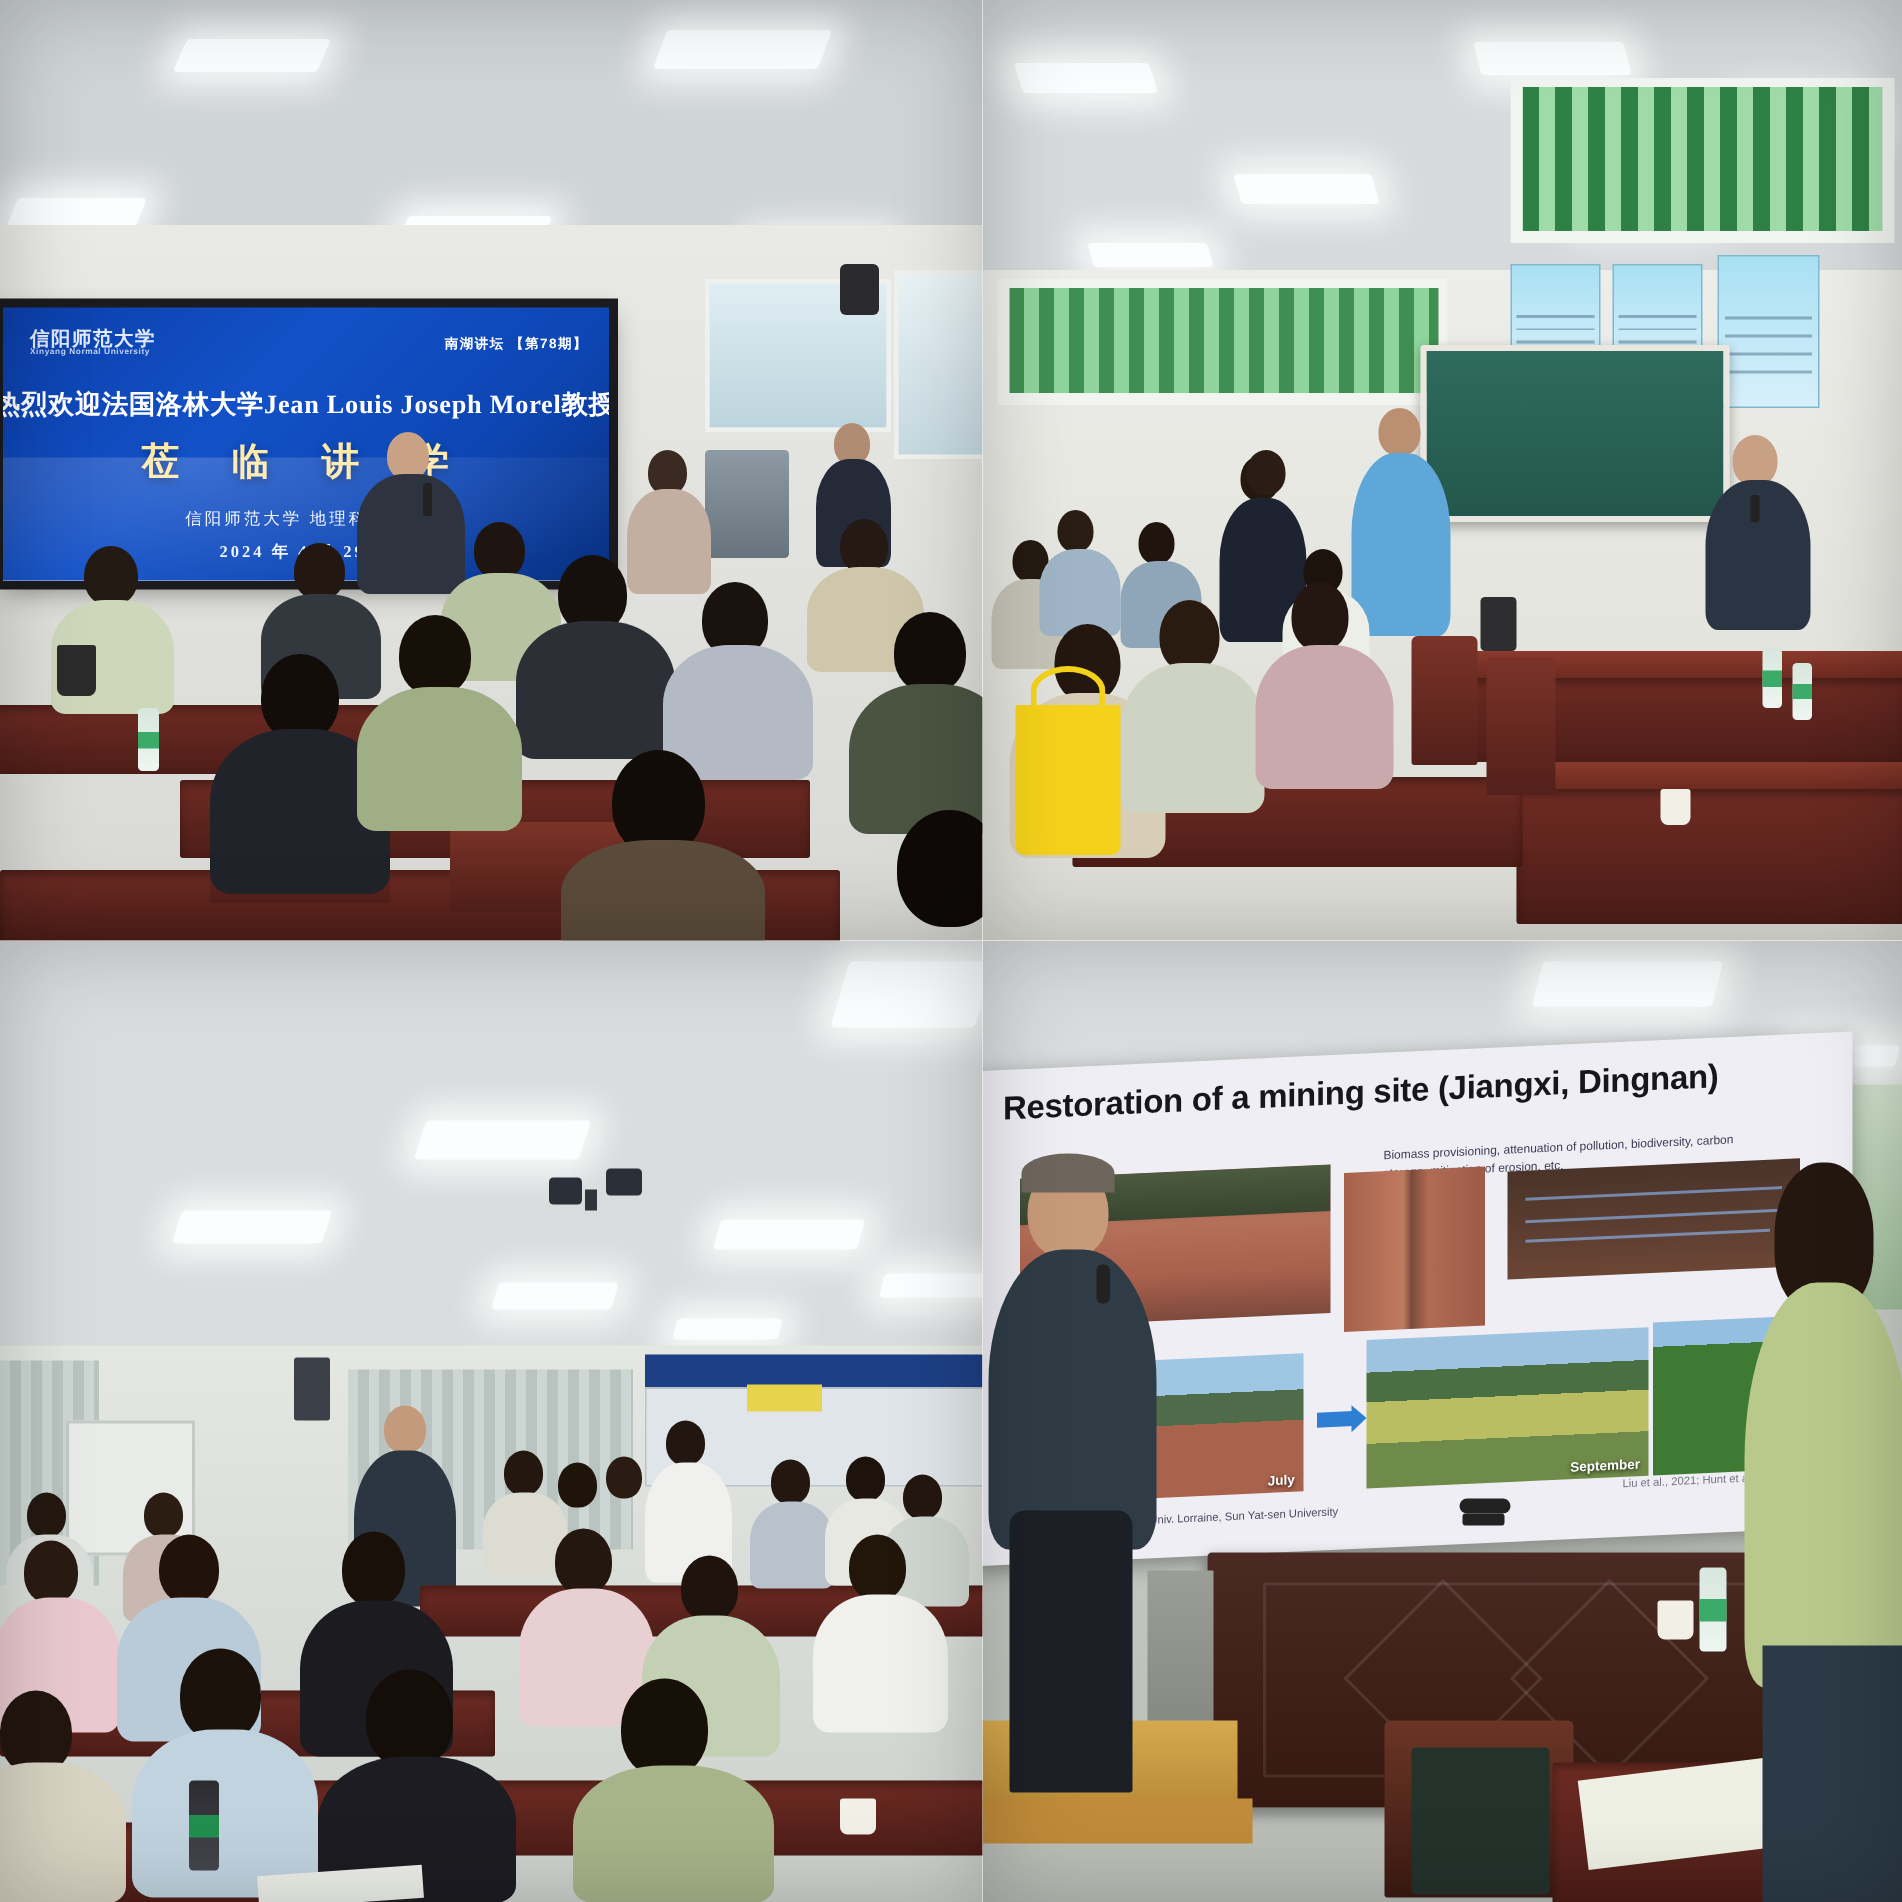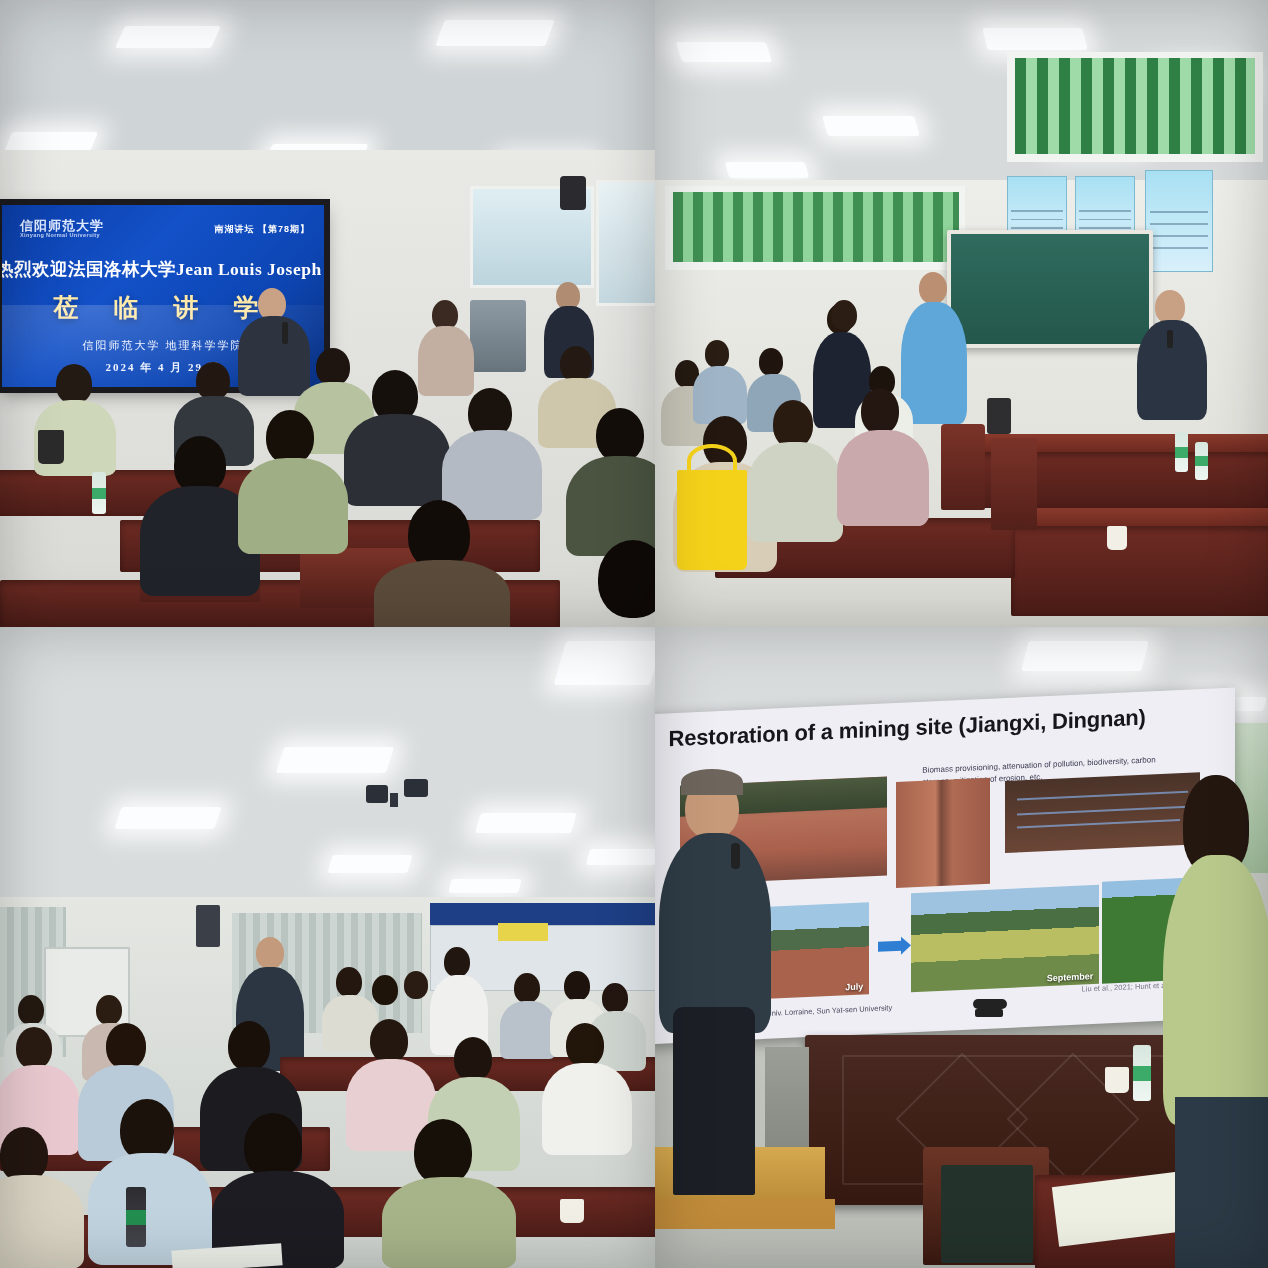--- a/index.html
+++ b/index.html
@@ -110,21 +110,21 @@
         <div class="lamp" style="left:150px;top:196px;width:100px;height:18px;transform:skewX(-20deg);"></div>
         <div class="lamp" style="left:340px;top:200px;width:96px;height:16px;transform:skewX(-20deg);"></div>
       </div>
 
       <div class="wall p1-wall"></div>
 
       <div style="position:absolute;left:470px;top:186px;width:118px;height:96px;background:linear-gradient(#dfeef3,#bcd4dd);border:3px solid #eef1ee;"></div>
       <div style="position:absolute;left:596px;top:180px;width:60px;height:120px;background:linear-gradient(#e9f3f6,#c6d9e0);border:3px solid #eef1ee;"></div>
       <div style="position:absolute;left:560px;top:176px;width:26px;height:34px;background:#2b2b2f;border-radius:4px;"></div>
 
-      <div class="screen" style="left:2px;top:205px;width:322px;height:182px;">
+      <div class="screen" style="left:2px;top:205px;width:380px;height:182px;padding-left:24px;">
         <div class="scr-logo">
           <div class="cn">信阳师范大学</div>
           <div class="en">Xinyang Normal University</div>
         </div>
         <div class="scr-issue">南湖讲坛 【第78期】</div>
         <div class="scr-h1">热烈欢迎法国洛林大学Jean Louis Joseph Morel教授</div>
         <div class="scr-h2">莅 临 讲 学</div>
         <div class="scr-org">信阳师范大学 地理科学学院</div>
         <div class="scr-date">2024 年 4 月 29 日</div>
       </div>

